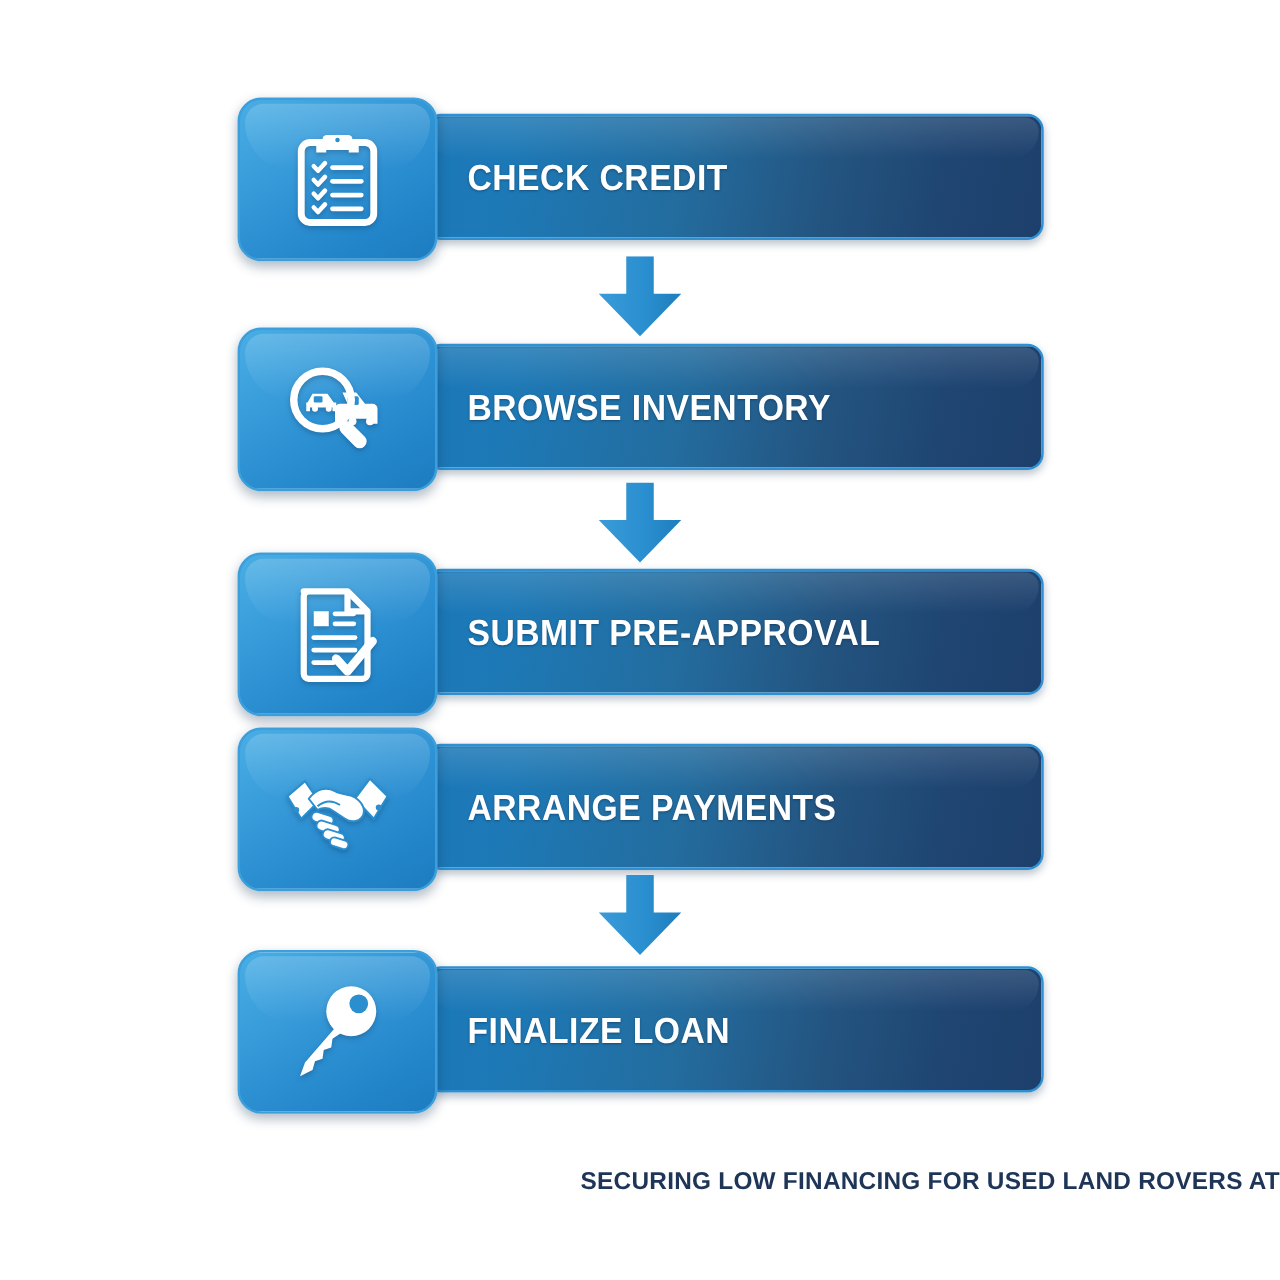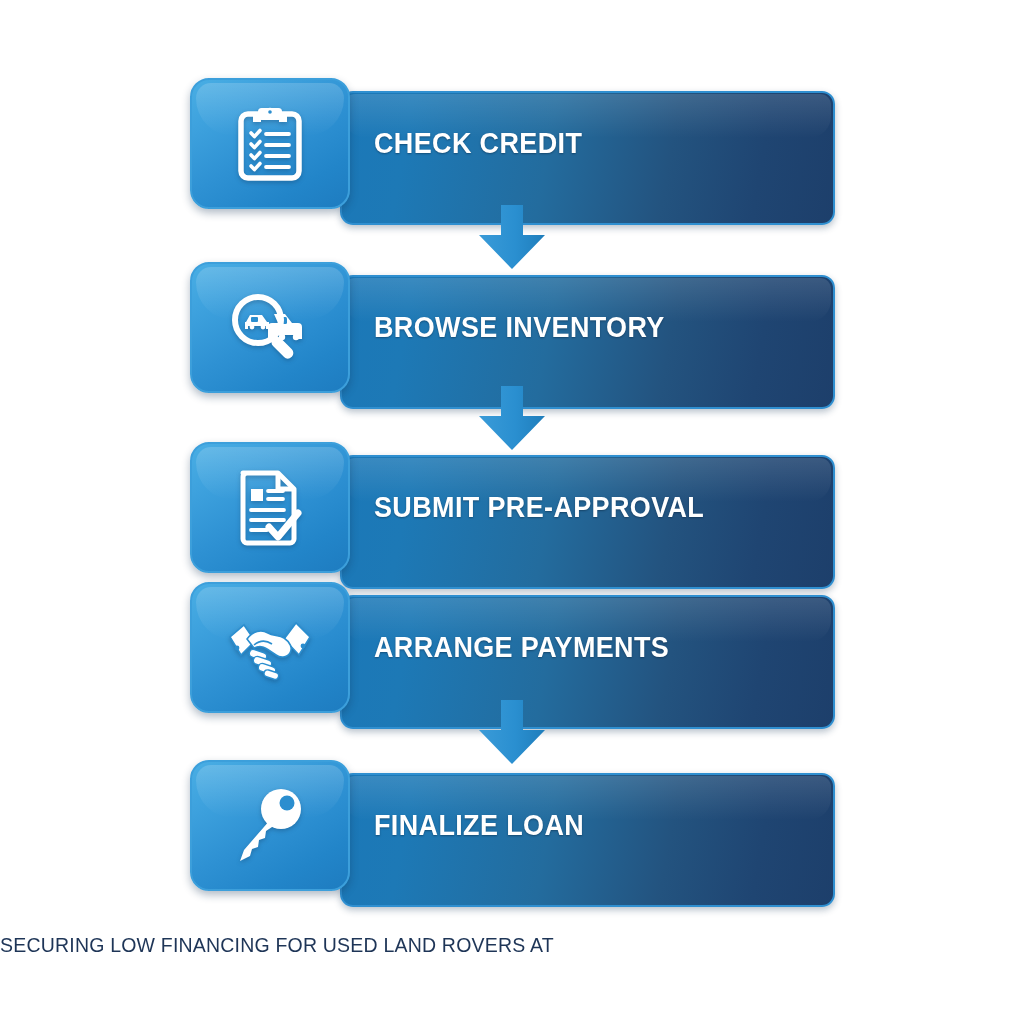--- a/index.html
+++ b/index.html
@@ -34,21 +34,21 @@
     left: 190px;
     width: 645px;
   }
 
   
   .step-bar {
     position: absolute;
     left: 150px;
     top: 13px;
     width: 495px;
-    height: 134px;
+    height: 101px;
     box-sizing: border-box;
     border-radius: 13px;
     background: linear-gradient(100deg,
                  #1b78b8 0%,
                  #1d79b6 14%,
                  #236c9e 42%,
                  #23537f 66%,
                  #1f4572 84%,
                  #1d3f6b 100%);
     border: 2px solid #2f8fd0;
@@ -130,24 +130,24 @@
     height: 66px;
   }
   .connector svg { display: block; }
 
   
   .caption {
     position: absolute;
     left: 0;
     top: 930px;
     width: 1024px;
-    text-align: left;
+    text-align: right;
     color: #1e3557;
     font-size: 19.5px;
-    font-weight: normal;
+    font-weight: bold;
     line-height: 30px;
     letter-spacing: 0.2px;
   }
   .caption-line { display: block; }
 </style>
 </head>
 <body>
 
 <div id="infographic">
 

